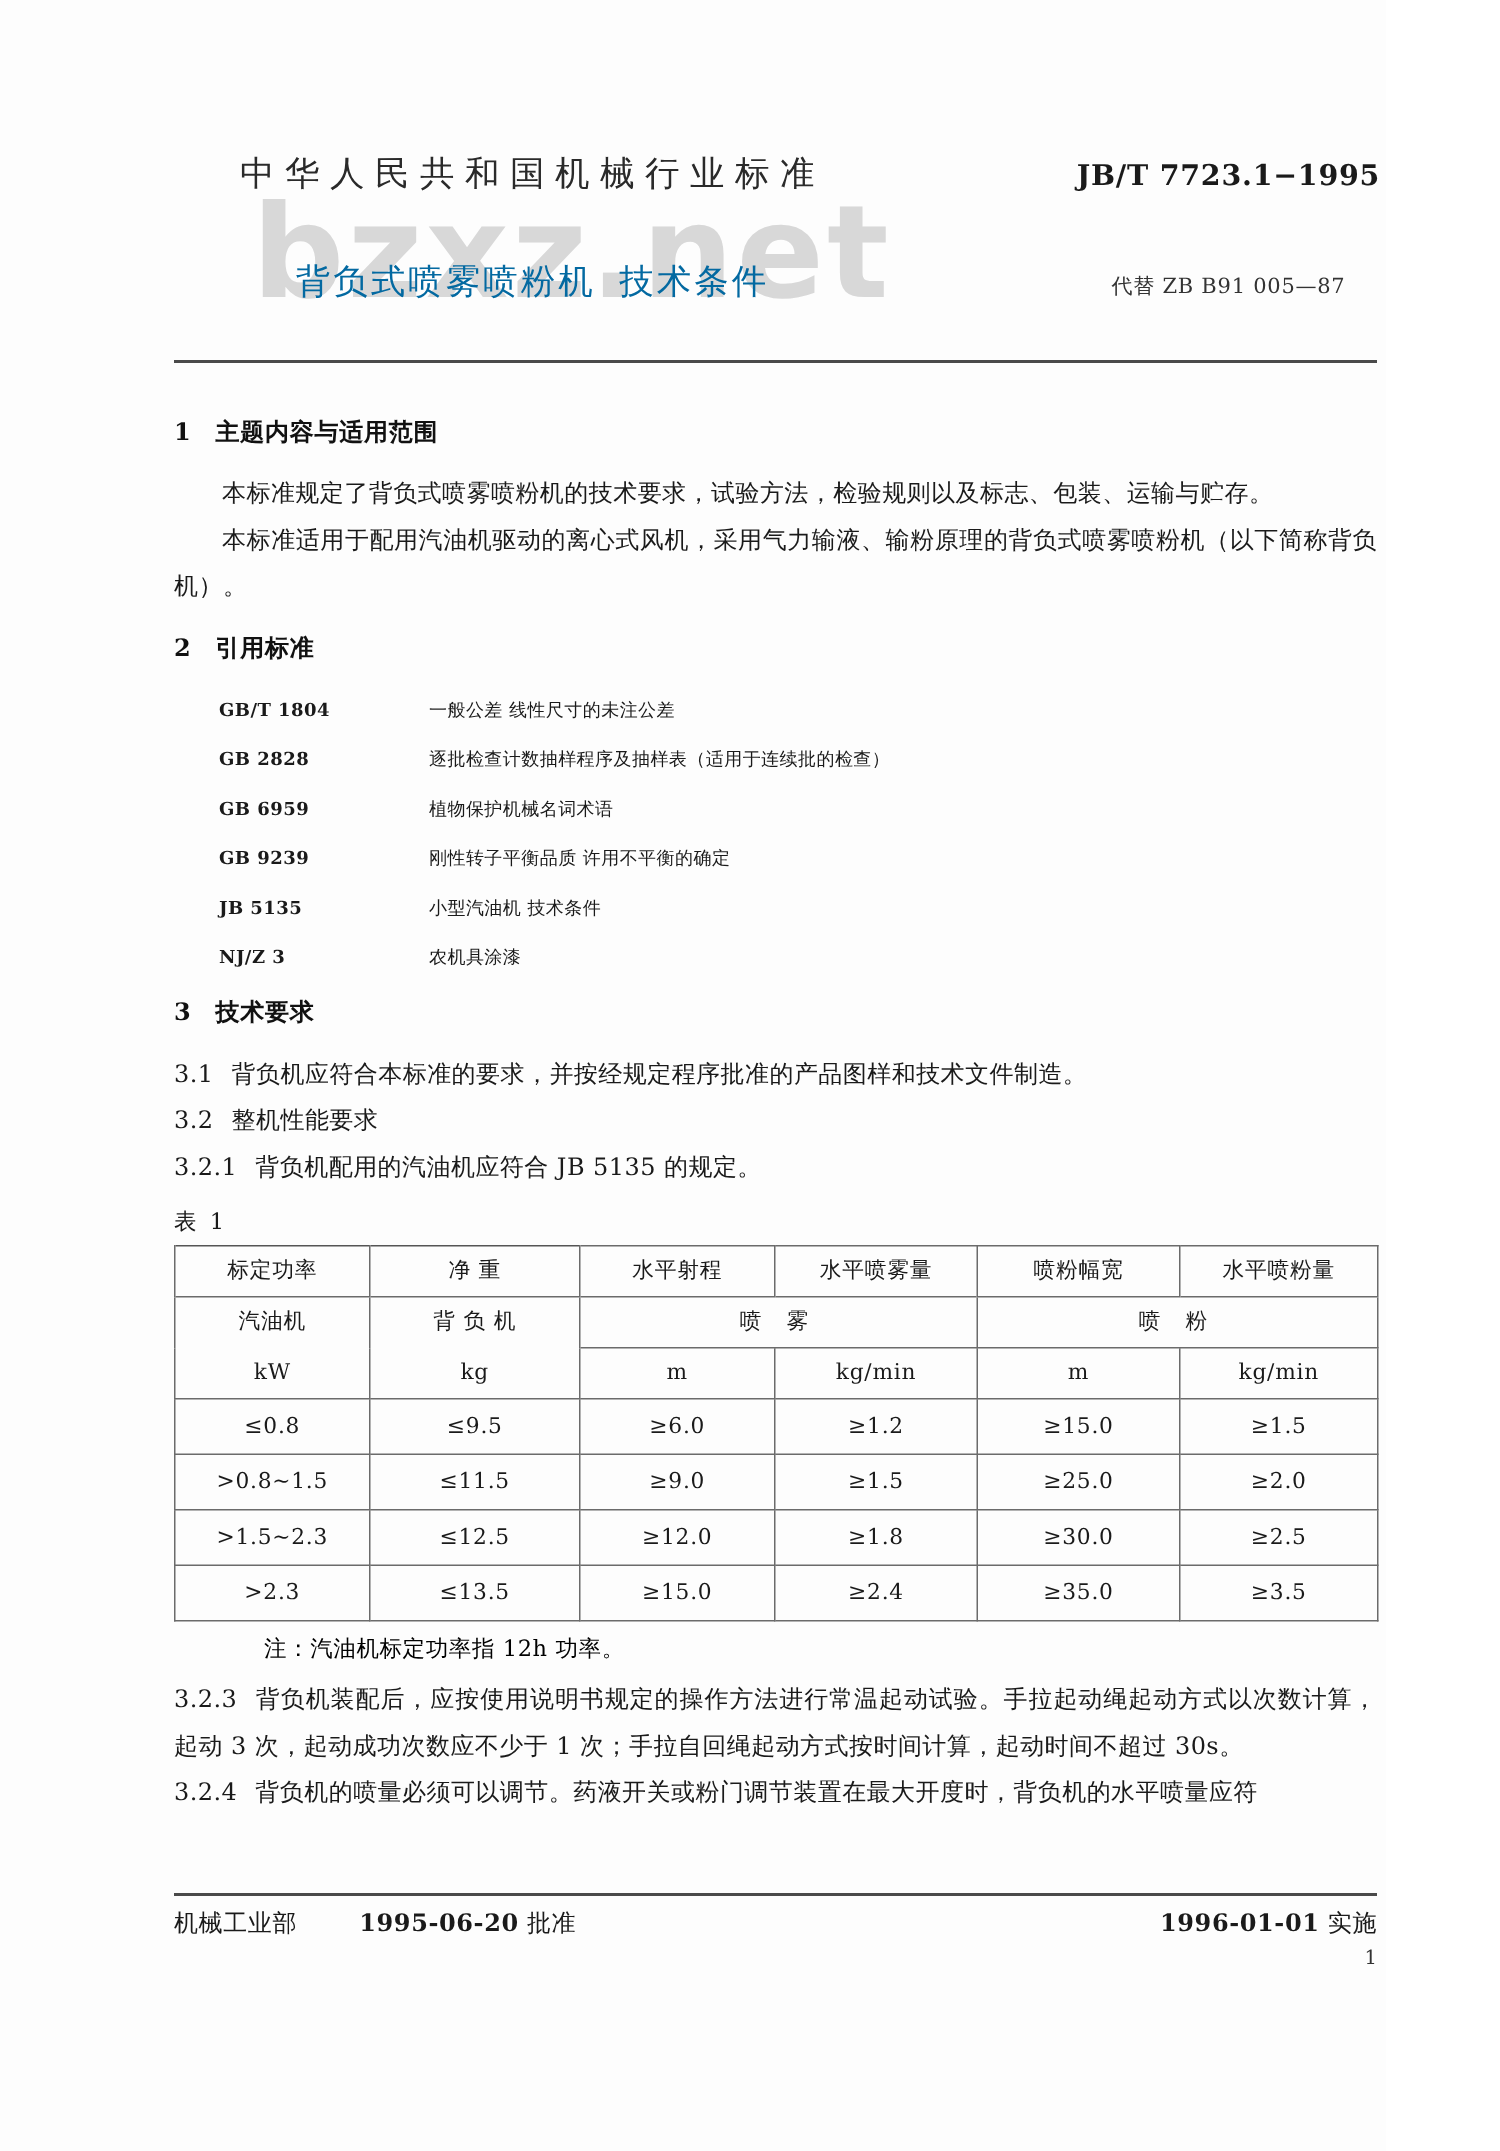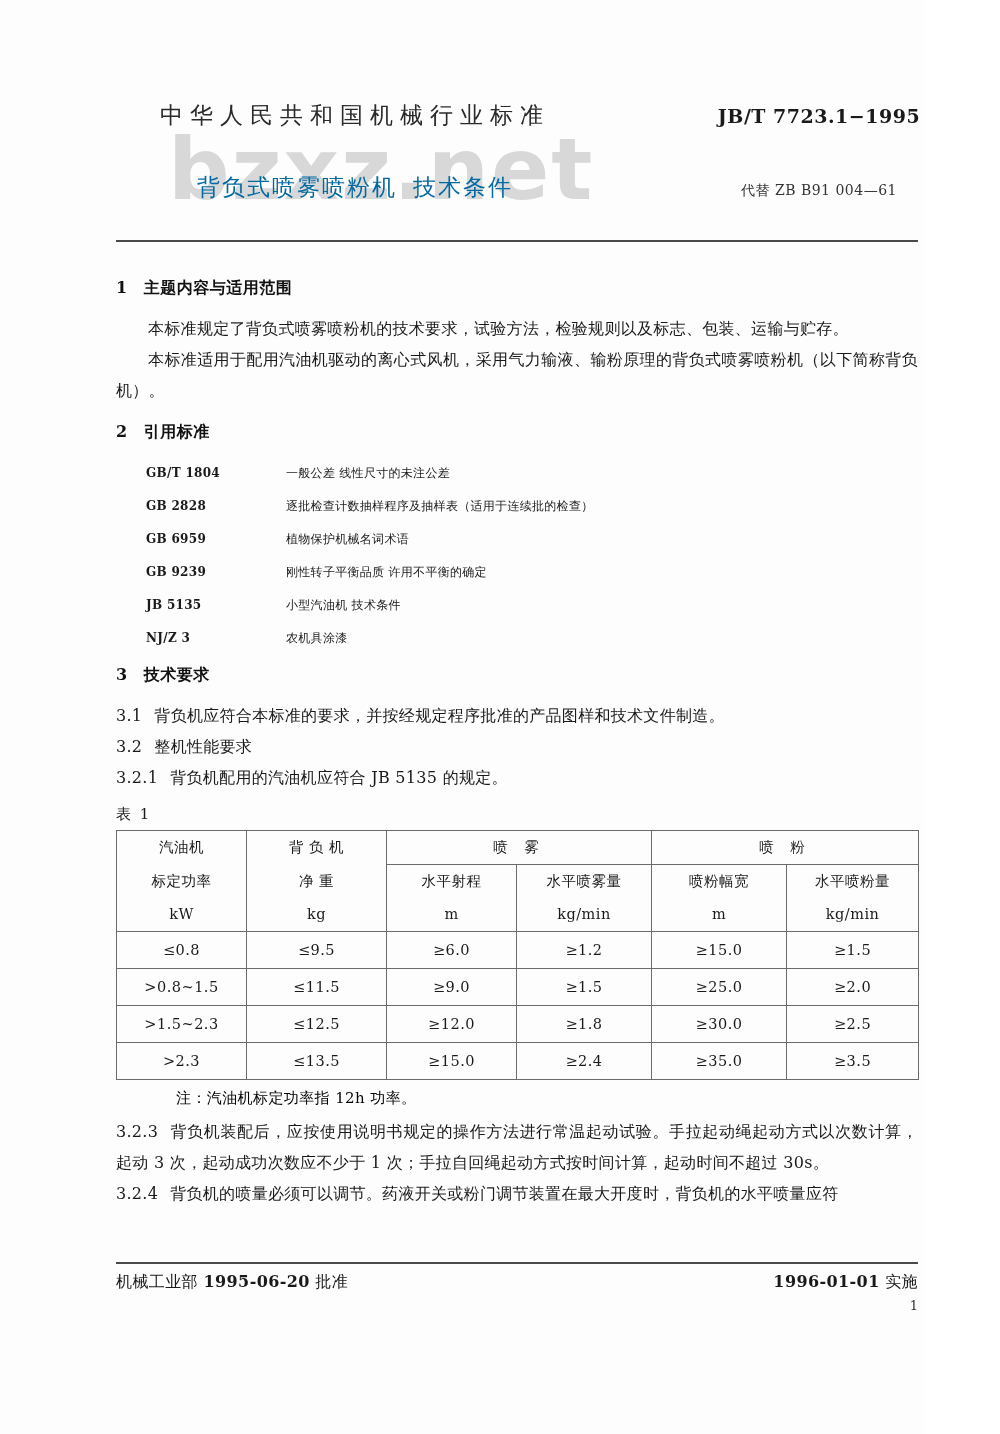--- a/index.html
+++ b/index.html
@@ -205,21 +205,21 @@
   .footer {
     position: absolute;
     left: 116px;
     top: 1272px;
     width: 802px;
     display: flex;
     justify-content: space-between;
     font-size: 16px;
     letter-spacing: 0.4px;
   }
-  .footer b { font-weight: bold; }
+  .footer b { font-weight: bold; margin-left: 36px; }
   .pageno {
     position: absolute;
     left: 116px;
     top: 1298px;
     width: 802px;
     text-align: right;
     font-size: 13px;
     color: #333;
   }
 </style>
@@ -239,21 +239,21 @@
       <div class="hdr-right">
         <span class="std-no">JB/T 7723.1−1995</span>
       </div>
     </div>
 
     <div class="hdr-row hdr-row-2">
       <div class="hdr-left">
         <span class="doc-title">背负式喷雾喷粉机  技术条件</span>
       </div>
       <div class="hdr-right">
-        <span class="std-replaces">代替 ZB B91 004—61</span>
+        <span class="std-replaces">代替 ZB B91 005—87</span>
       </div>
     </div>
 
     <div class="hdr-rule"></div>
 
     <div class="body">
 
       <div class="sec-head">
         <span class="num">1</span><span>主题内容与适用范围</span>
       </div>
@@ -314,34 +314,34 @@
         <colgroup>
           <col style="width:130px">
           <col style="width:140px">
           <col style="width:130px">
           <col style="width:135px">
           <col style="width:135px">
           <col style="width:132px">
         </colgroup>
         <tbody>
           <tr>
-            <td class="hd nobord-b" rowspan="1">汽油机</td>
-            <td class="hd nobord-b" rowspan="1">背 负 机</td>
-            <td class="hd grp" colspan="2">喷  雾</td>
-            <td class="hd grp" colspan="2">喷  粉</td>
-          </tr>
-          <tr>
             <td class="hd nobord-t nobord-b">标定功率</td>
             <td class="hd nobord-t nobord-b">净  重</td>
             <td class="hd nobord-b">水平射程</td>
             <td class="hd nobord-b">水平喷雾量</td>
             <td class="hd nobord-b">喷粉幅宽</td>
             <td class="hd nobord-b">水平喷粉量</td>
           </tr>
           <tr>
+            <td class="hd nobord-b" rowspan="1">汽油机</td>
+            <td class="hd nobord-b" rowspan="1">背 负 机</td>
+            <td class="hd grp" colspan="2">喷  雾</td>
+            <td class="hd grp" colspan="2">喷  粉</td>
+          </tr>
+          <tr>
             <td class="hd nobord-t">kW</td>
             <td class="hd nobord-t">kg</td>
             <td class="hd nobord-t">m</td>
             <td class="hd nobord-t">kg/min</td>
             <td class="hd nobord-t">m</td>
             <td class="hd nobord-t">kg/min</td>
           </tr>
 
           <tr>
             <td class="val">≤0.8</td>

